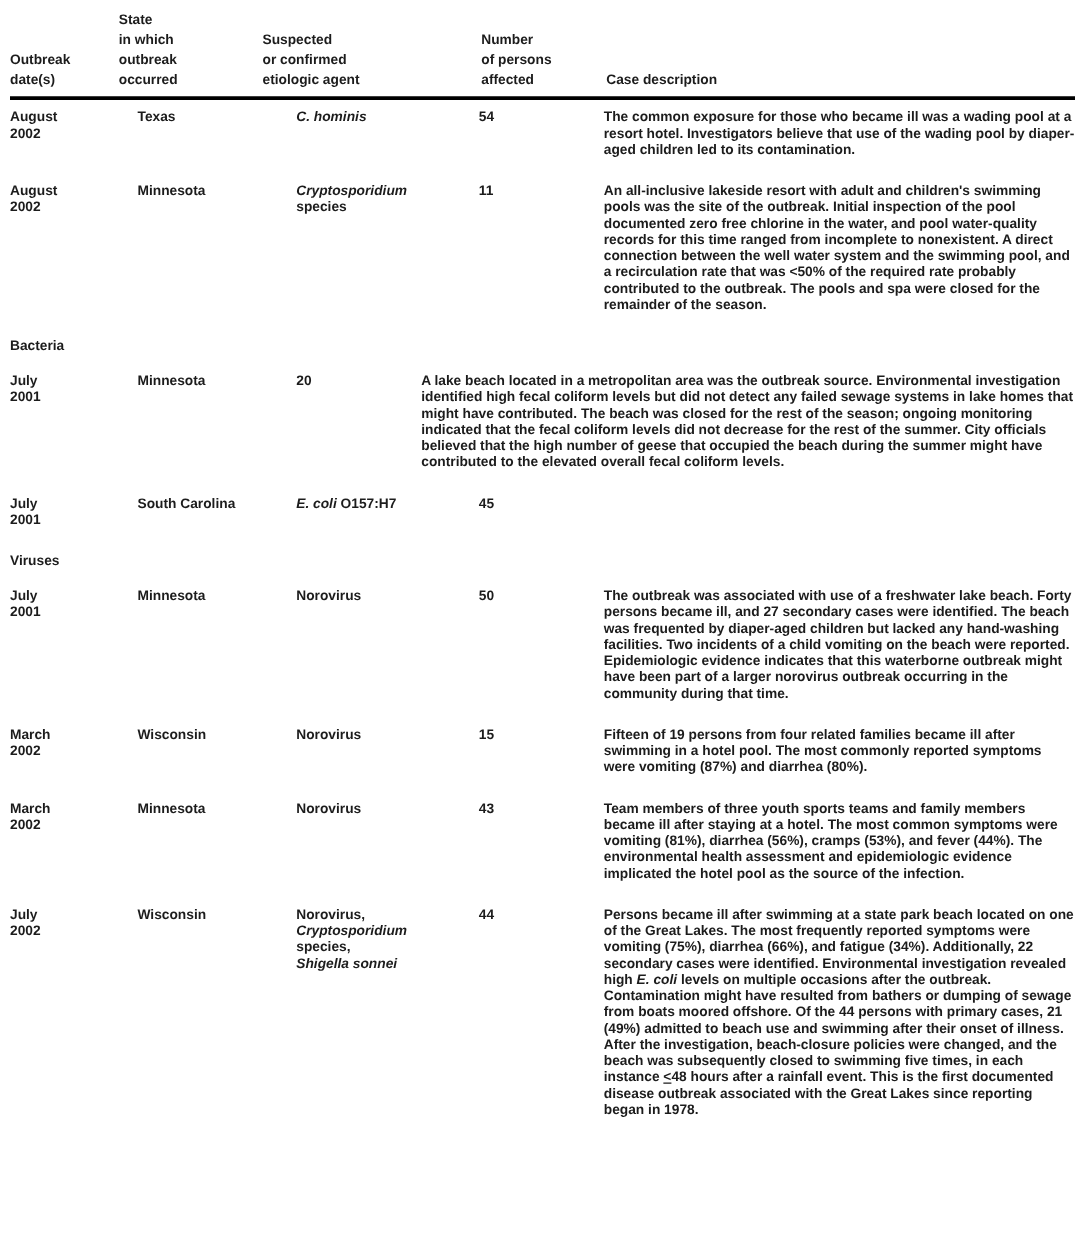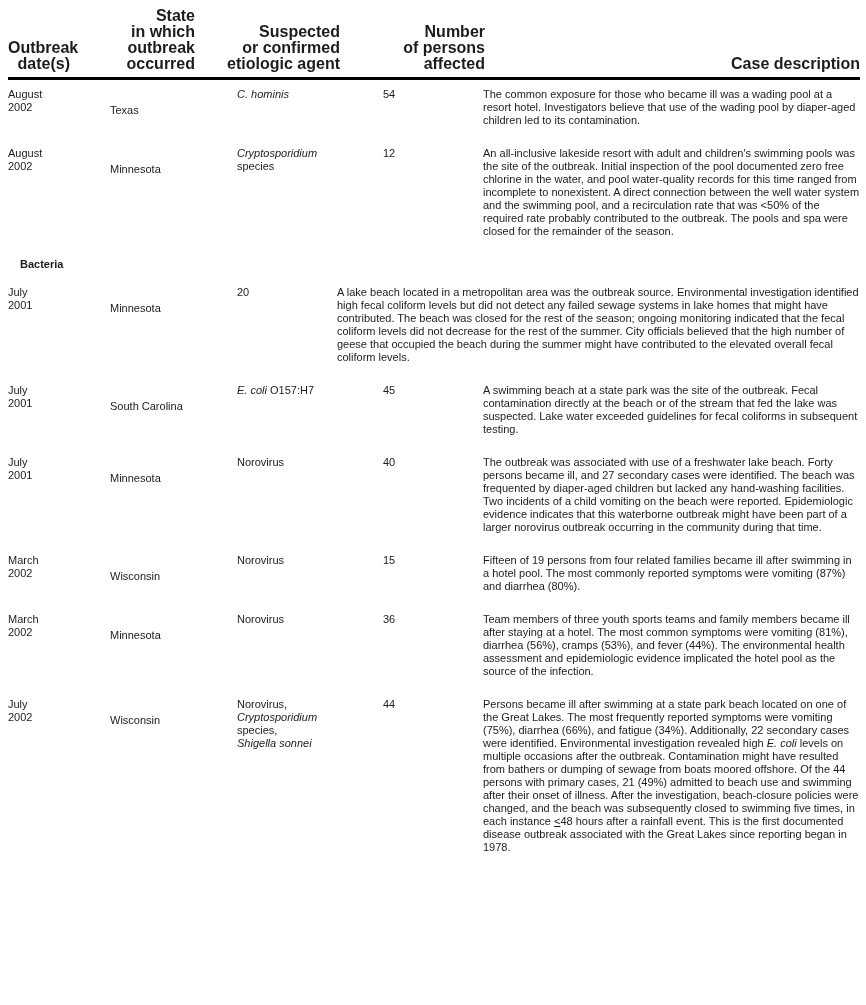--- a/index.html
+++ b/index.html
@@ -18,49 +18,49 @@
   
   .hdr {
     display: flex;
     align-items: flex-end;
     border-bottom: 3px solid #000;
     padding-bottom: 5px;
     margin-bottom: 8px;
   }
   .hc {
     font-weight: bold;
-    font-size: 16px;
+    font-size: 11px;
     line-height: 16px;
-    text-align: right;
+    text-align: left;
   }
   .h-date  { width: 62px; }
   .h-state { width: 100px; margin-left: 25px; }
   .h-agent { width: 130px; margin-left: 15px; }
   .h-count { width: 100px; margin-left: 45px; }
   .h-desc  { flex: 1; }
   
   .row {
     display: flex;
     align-items: flex-start;
     font-size: 11px;
     line-height: 13px;
     margin-bottom: 20px;
   }
-  .c { min-height: 13px; }
+  .c { min-height: 13px; font-weight: bold; }
   .c-date  { width: 102px; }
-  .c-state { width: 127px; margin-top: 16px; }
+  .c-state { width: 127px; }
   .c-agent { width: 146px; }
   .c-count { width: 100px; text-align: left; }
   .c-desc  { flex: 1; }
   
   .section {
     font-weight: bold;
     font-size: 11px;
     line-height: 13px;
-    margin: 0 0 15px 12px;
+    margin: 0 0 15px 0;
   }
 </style>
 </head>
 <body>
 
 <div class="page">
 
   <div class="hdr">
     <div class="hc h-date">Outbreak<br>date(s)</div>
     <div class="hc h-state">State<br>in which<br>outbreak<br>occurred</div>
@@ -74,63 +74,63 @@
     <div class="c c-state">Texas</div>
     <div class="c c-agent"><span style="font-style: italic; text-align: right;">C. hominis</span></div>
     <div class="c c-count">54</div>
     <div class="c c-desc">The common exposure for those who became ill was a wading pool at a resort hotel. Investigators believe that use of the wading pool by diaper-aged children led to its contamination.</div>
   </div>
 
   <div class="row">
     <div class="c c-date">August<br>2002</div>
     <div class="c c-state">Minnesota</div>
     <div class="c c-agent"><span style="font-style: italic;">Cryptosporidium</span><br>species</div>
-    <div class="c c-count">12</div>
+    <div class="c c-count">11</div>
     <div class="c c-desc">An all-inclusive lakeside resort with adult and children's swimming pools was the site of the outbreak. Initial inspection of the pool documented zero free chlorine in the water, and pool water-quality records for this time ranged from incomplete to nonexistent. A direct connection between the well water system and the swimming pool, and a recirculation rate that was &lt;50% of the required rate probably contributed to the outbreak. The pools and spa were closed for the remainder of the season.</div>
   </div>
 
   <div class="section">Bacteria</div>
 
   <div class="row">
     <div class="c c-date">July<br>2001</div>
     <div class="c c-state">Minnesota</div>
     <div class="c c-count">20</div>
     <div class="c c-desc">A lake beach located in a metropolitan area was the outbreak source. Environmental investigation identified high fecal coliform levels but did not detect any failed sewage systems in lake homes that might have contributed. The beach was closed for the rest of the season; ongoing monitoring indicated that the fecal coliform levels did not decrease for the rest of the summer. City officials believed that the high number of geese that occupied the beach during the summer might have contributed to the elevated overall fecal coliform levels.</div>
   </div>
 
   <div class="row">
     <div class="c c-date">July<br>2001</div>
     <div class="c c-state">South Carolina</div>
     <div class="c c-agent"><span style="font-style: italic;">E. coli</span> O157:H7</div>
     <div class="c c-count">45</div>
-    <div class="c c-desc">A swimming beach at a state park was the site of the outbreak. Fecal contamination directly at the beach or of the stream that fed the lake was suspected. Lake water exceeded guidelines for fecal coliforms in subsequent testing.</div>
   </div>
 
+  <div class="section">Viruses</div>
 
   <div class="row">
     <div class="c c-date">July<br>2001</div>
     <div class="c c-state">Minnesota</div>
     <div class="c c-agent">Norovirus</div>
-    <div class="c c-count">40</div>
+    <div class="c c-count">50</div>
     <div class="c c-desc">The outbreak was associated with use of a freshwater lake beach. Forty persons became ill, and 27 secondary cases were identified. The beach was frequented by diaper-aged children but lacked any hand-washing facilities. Two incidents of a child vomiting on the beach were reported. Epidemiologic evidence indicates that this waterborne outbreak might have been part of a larger norovirus outbreak occurring in the community during that time.</div>
   </div>
 
   <div class="row">
     <div class="c c-date">March<br>2002</div>
     <div class="c c-state">Wisconsin</div>
     <div class="c c-agent">Norovirus</div>
     <div class="c c-count">15</div>
     <div class="c c-desc">Fifteen of 19 persons from four related families became ill after swimming in a hotel pool. The most commonly reported symptoms were vomiting (87%) and diarrhea (80%).</div>
   </div>
 
   <div class="row">
     <div class="c c-date">March<br>2002</div>
     <div class="c c-state">Minnesota</div>
     <div class="c c-agent">Norovirus</div>
-    <div class="c c-count">36</div>
+    <div class="c c-count">43</div>
     <div class="c c-desc">Team members of three youth sports teams and family members became ill after staying at a hotel. The most common symptoms were vomiting (81%), diarrhea (56%), cramps (53%), and fever (44%). The environmental health assessment and epidemiologic evidence implicated the hotel pool as the source of the infection.</div>
   </div>
 
   <div class="row">
     <div class="c c-date">July<br>2002</div>
     <div class="c c-state">Wisconsin</div>
     <div class="c c-agent">Norovirus,<br><span style="font-style: italic;">Cryptosporidium</span><br>species,<br><span style="font-style: italic;">Shigella sonnei</span></div>
     <div class="c c-count">44</div>
     <div class="c c-desc">Persons became ill after swimming at a state park beach located on one of the Great Lakes. The most frequently reported symptoms were vomiting (75%), diarrhea (66%), and fatigue (34%). Additionally, 22 secondary cases were identified. Environmental investigation revealed high <span style="font-style: italic;">E. coli</span> levels on multiple occasions after the outbreak. Contamination might have resulted from bathers or dumping of sewage from boats moored offshore. Of the 44 persons with primary cases, 21 (49%) admitted to beach use and swimming after their onset of illness. After the investigation, beach-closure policies were changed, and the beach was subsequently closed to swimming five times, in each instance <span style="text-decoration: underline;">&lt;</span>48 hours after a rainfall event. This is the first documented disease outbreak associated with the Great Lakes since reporting began in 1978.</div>
   </div>

